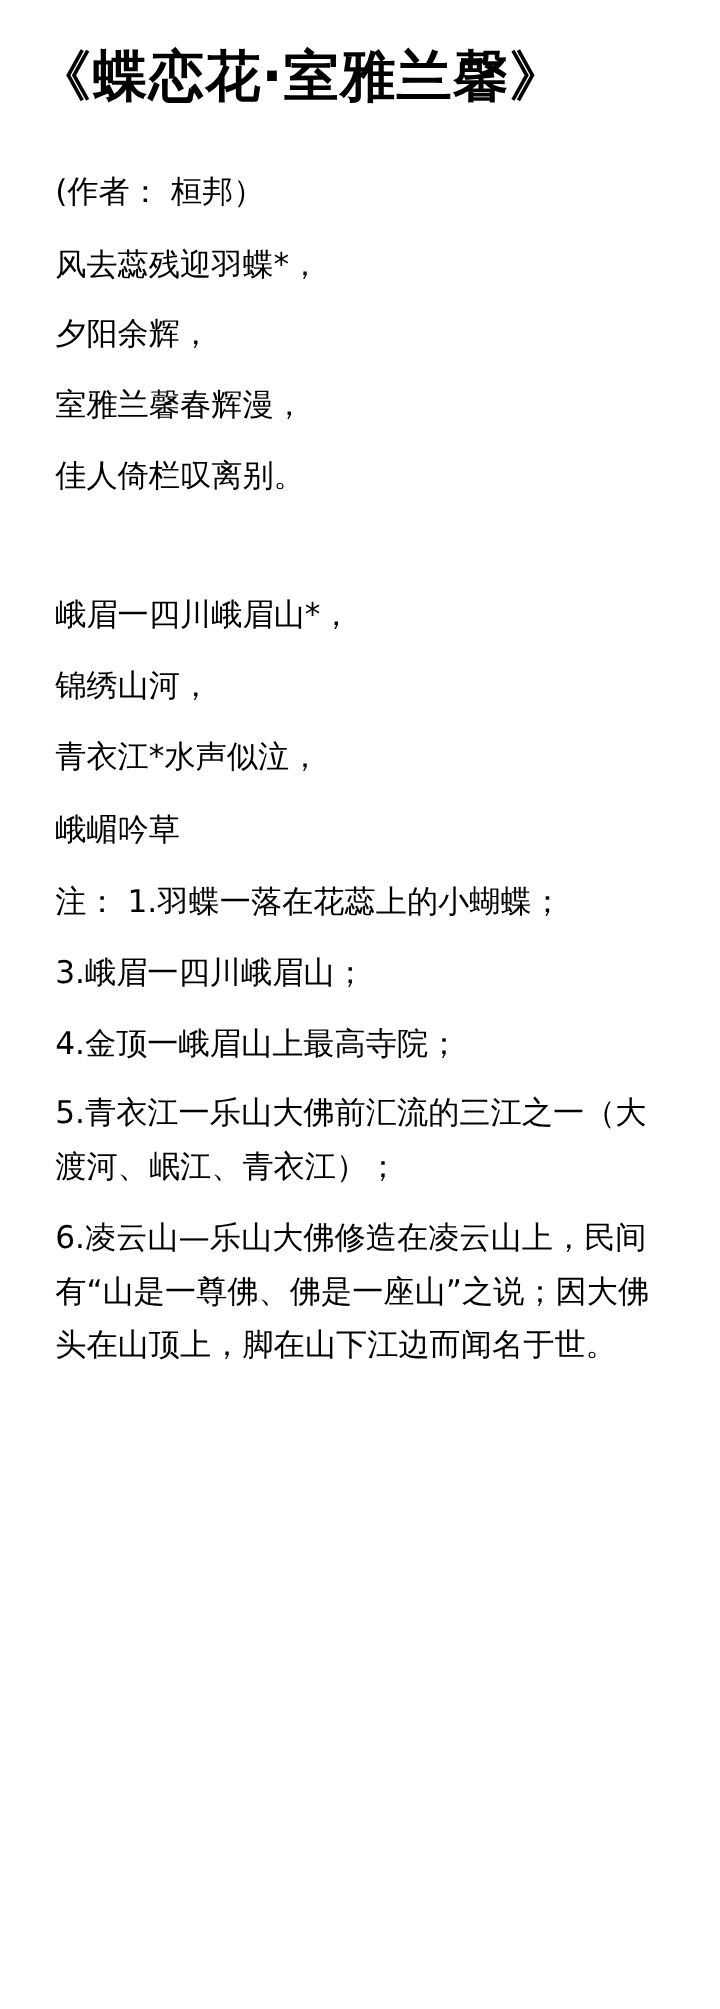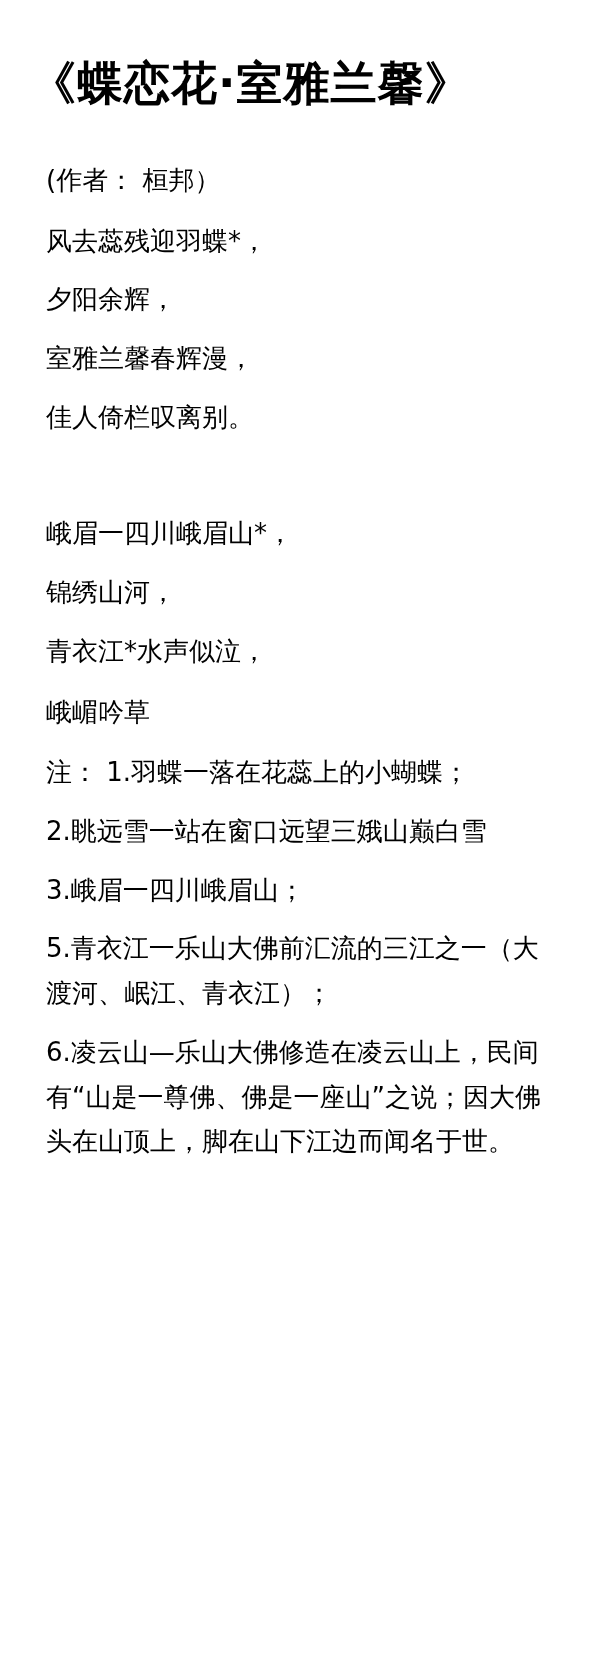--- a/index.html
+++ b/index.html
@@ -10,21 +10,21 @@
   body {
     width: 600px;
     min-height: 1674px;
     font-family: "DejaVu Sans", "Liberation Sans", sans-serif;
     color: #000000;
   }
   .page {
     width: 600px;
     min-height: 1674px;
     box-sizing: border-box;
-    padding: 54px 30px 18px 30px;
+    padding: 34px 30px 18px 30px;
     background: #ffffff;
   }
   .doc-title {
     font-size: 46px;
     font-weight: bold;
     line-height: 1.30;
     letter-spacing: 1px;
     margin: 0 0 44px 0;
     word-break: break-all;
   }
@@ -72,19 +72,19 @@
     <p class="line">锦绣山河，</p>
     <p class="line">青衣江*水声似泣，</p>
   </div>
 
   <div class="poem-block">
     <p class="line tight">峨嵋吟草</p>
   </div>
 
   <div class="poem-block notes-block">
     <p class="line">注： 1.羽蝶一落在花蕊上的小蝴蝶；</p>
-    <p class="line">2.眺远雪一站在窗口远望三娥山巅白雪</p>
     <p class="line">3.峨眉一四川峨眉山；</p>
+    <p class="line">4.金顶一峨眉山上最高寺院；</p>
     <p class="line">5.青衣江一乐山大佛前汇流的三江之一（大渡河、岷江、青衣江）；</p>
     <p class="line">6.凌云山—乐山大佛修造在凌云山上，民间有“山是一尊佛、佛是一座山”之说；因大佛头在山顶上，脚在山下江边而闻名于世。</p>
   </div>
 
 </div>
 
 </body></html>

